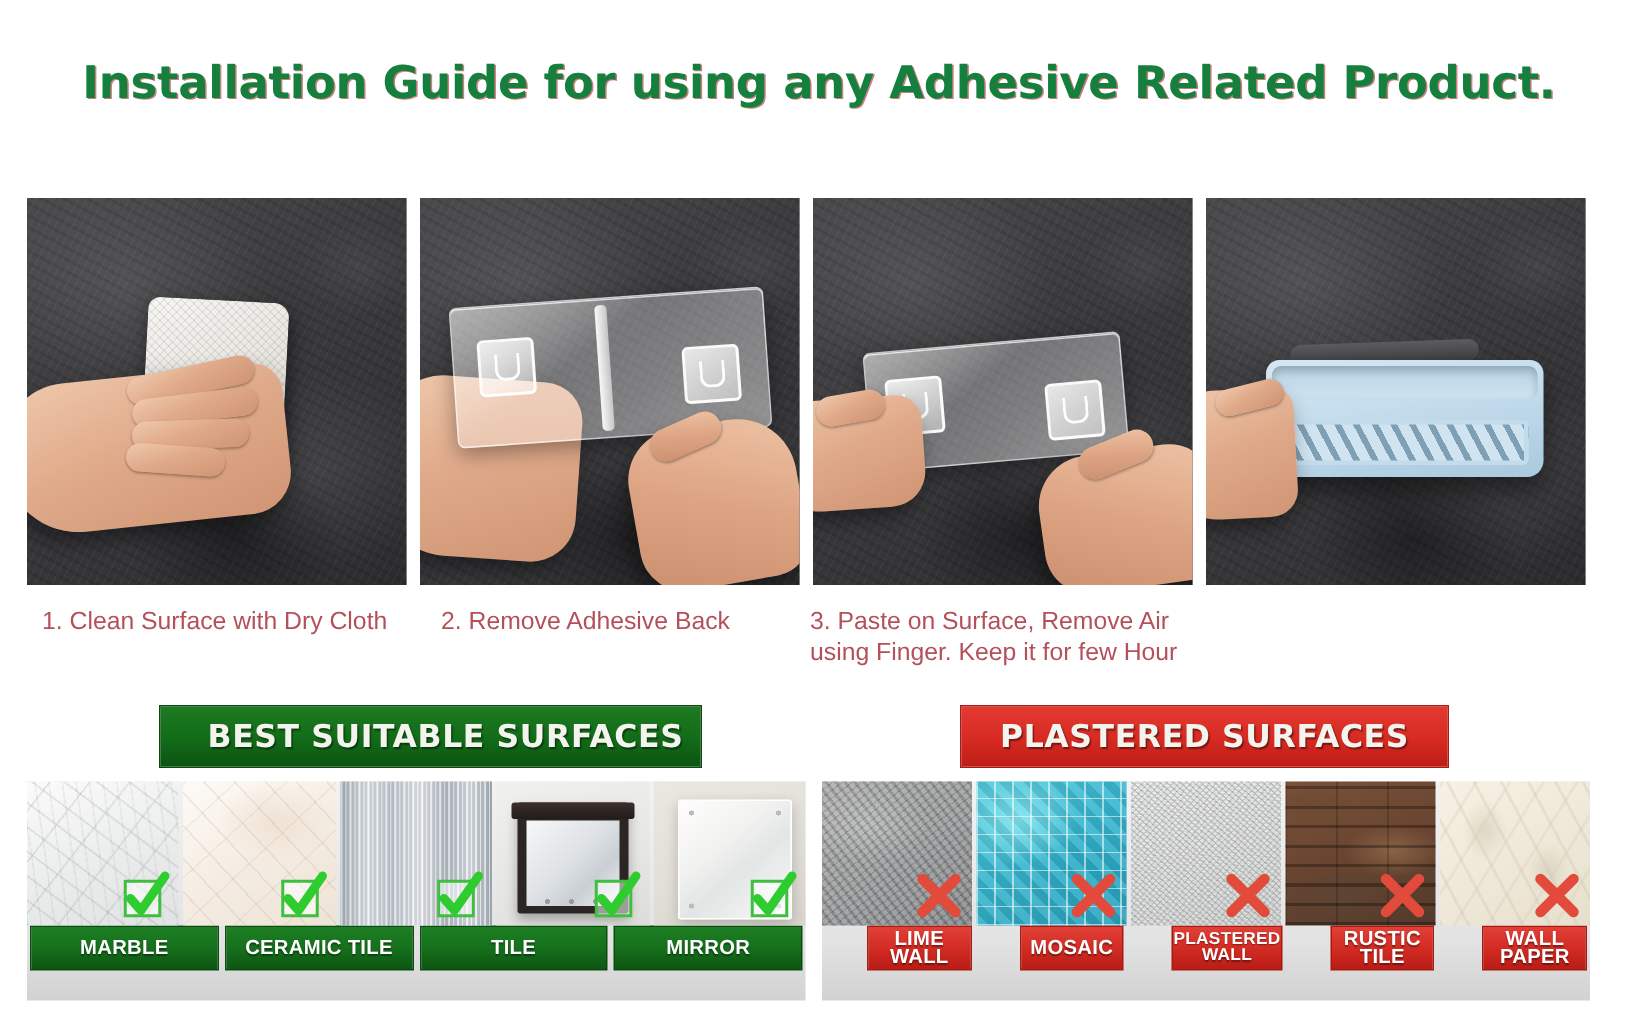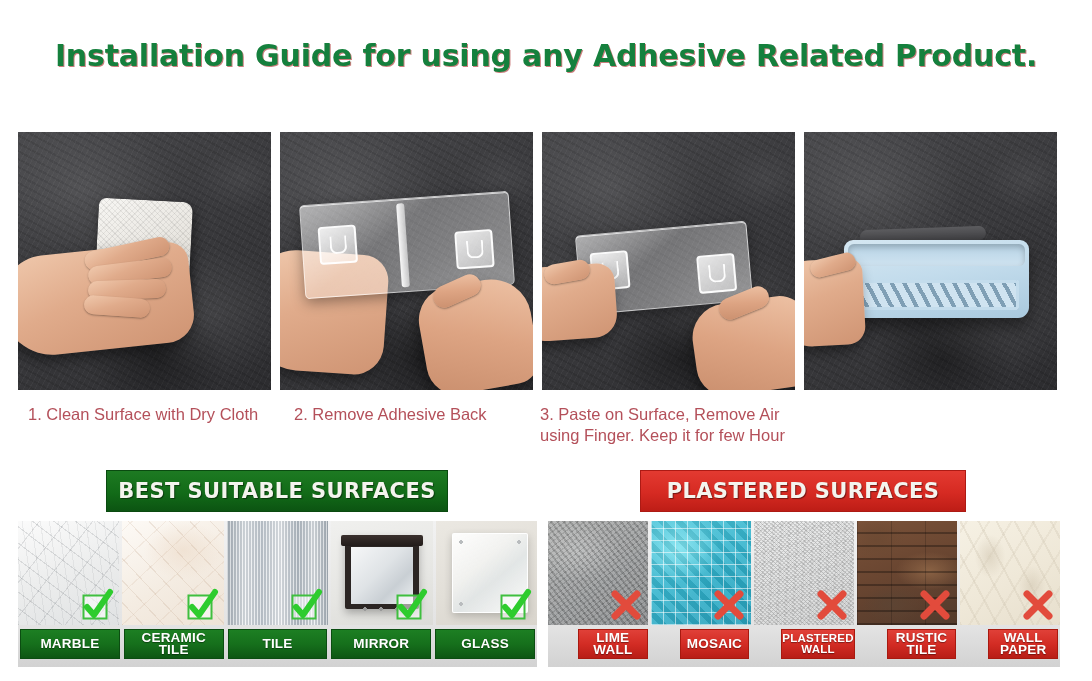--- a/index.html
+++ b/index.html
@@ -210,20 +210,21 @@
     font-size: 21px;
     letter-spacing: 0.4px;
     color: #f4f4ee;
     text-shadow: 1px 1px 1px rgba(0,0,0,0.45);
   }
   .banner-good {
     left: 106px;
     width: 340px;
     background: linear-gradient(180deg, #1d7a22 0%, #126b18 55%, #0c5412 100%);
     border: 1px solid #0a4a10;
+    padding-left: 20px;
   }
   .banner-bad {
     left: 640px;
     width: 324px;
     background: linear-gradient(180deg, #e33a31 0%, #d62a22 55%, #bd1d16 100%);
     border: 1px solid #ad1a14;
   }
 
   
   .swatch-group {
@@ -257,21 +258,21 @@
     align-items: center;
     justify-content: center;
   }
   .mark svg { display: block; overflow: visible; }
 
   .label-row {
     display: flex;
     flex: 1;
     gap: 4px;
     align-items: flex-end;
-    padding: 0 2px 8px 2px;
+    padding: 0 2px 20px 2px;
   }
   .surface-label {
     flex: 1;
     height: 28px;
     display: flex;
     align-items: center;
     justify-content: center;
     text-align: center;
     font-family: "Liberation Sans", sans-serif;
     font-weight: bold;
@@ -542,21 +543,20 @@
         </div>
       </div>
 
     </div>
 
     <div class="label-row">
       <div class="surface-label label-good">MARBLE</div>
       <div class="surface-label label-good">CERAMIC TILE</div>
       <div class="surface-label label-good">TILE</div>
       <div class="surface-label label-good">MIRROR</div>
-      <div class="surface-label label-good">GLASS</div>
     </div>
   </div>
 
   <div class="swatch-group group-bad">
     <div class="swatch-row">
 
       <div class="swatch tex-lime">
         <div class="mark">
           <svg width="30" height="30" viewBox="0 0 30 30">
             <path d="M4 4 L26 26 M26 4 L4 26" fill="none" stroke="#e24b3c" stroke-width="7" stroke-linecap="round"></path>

